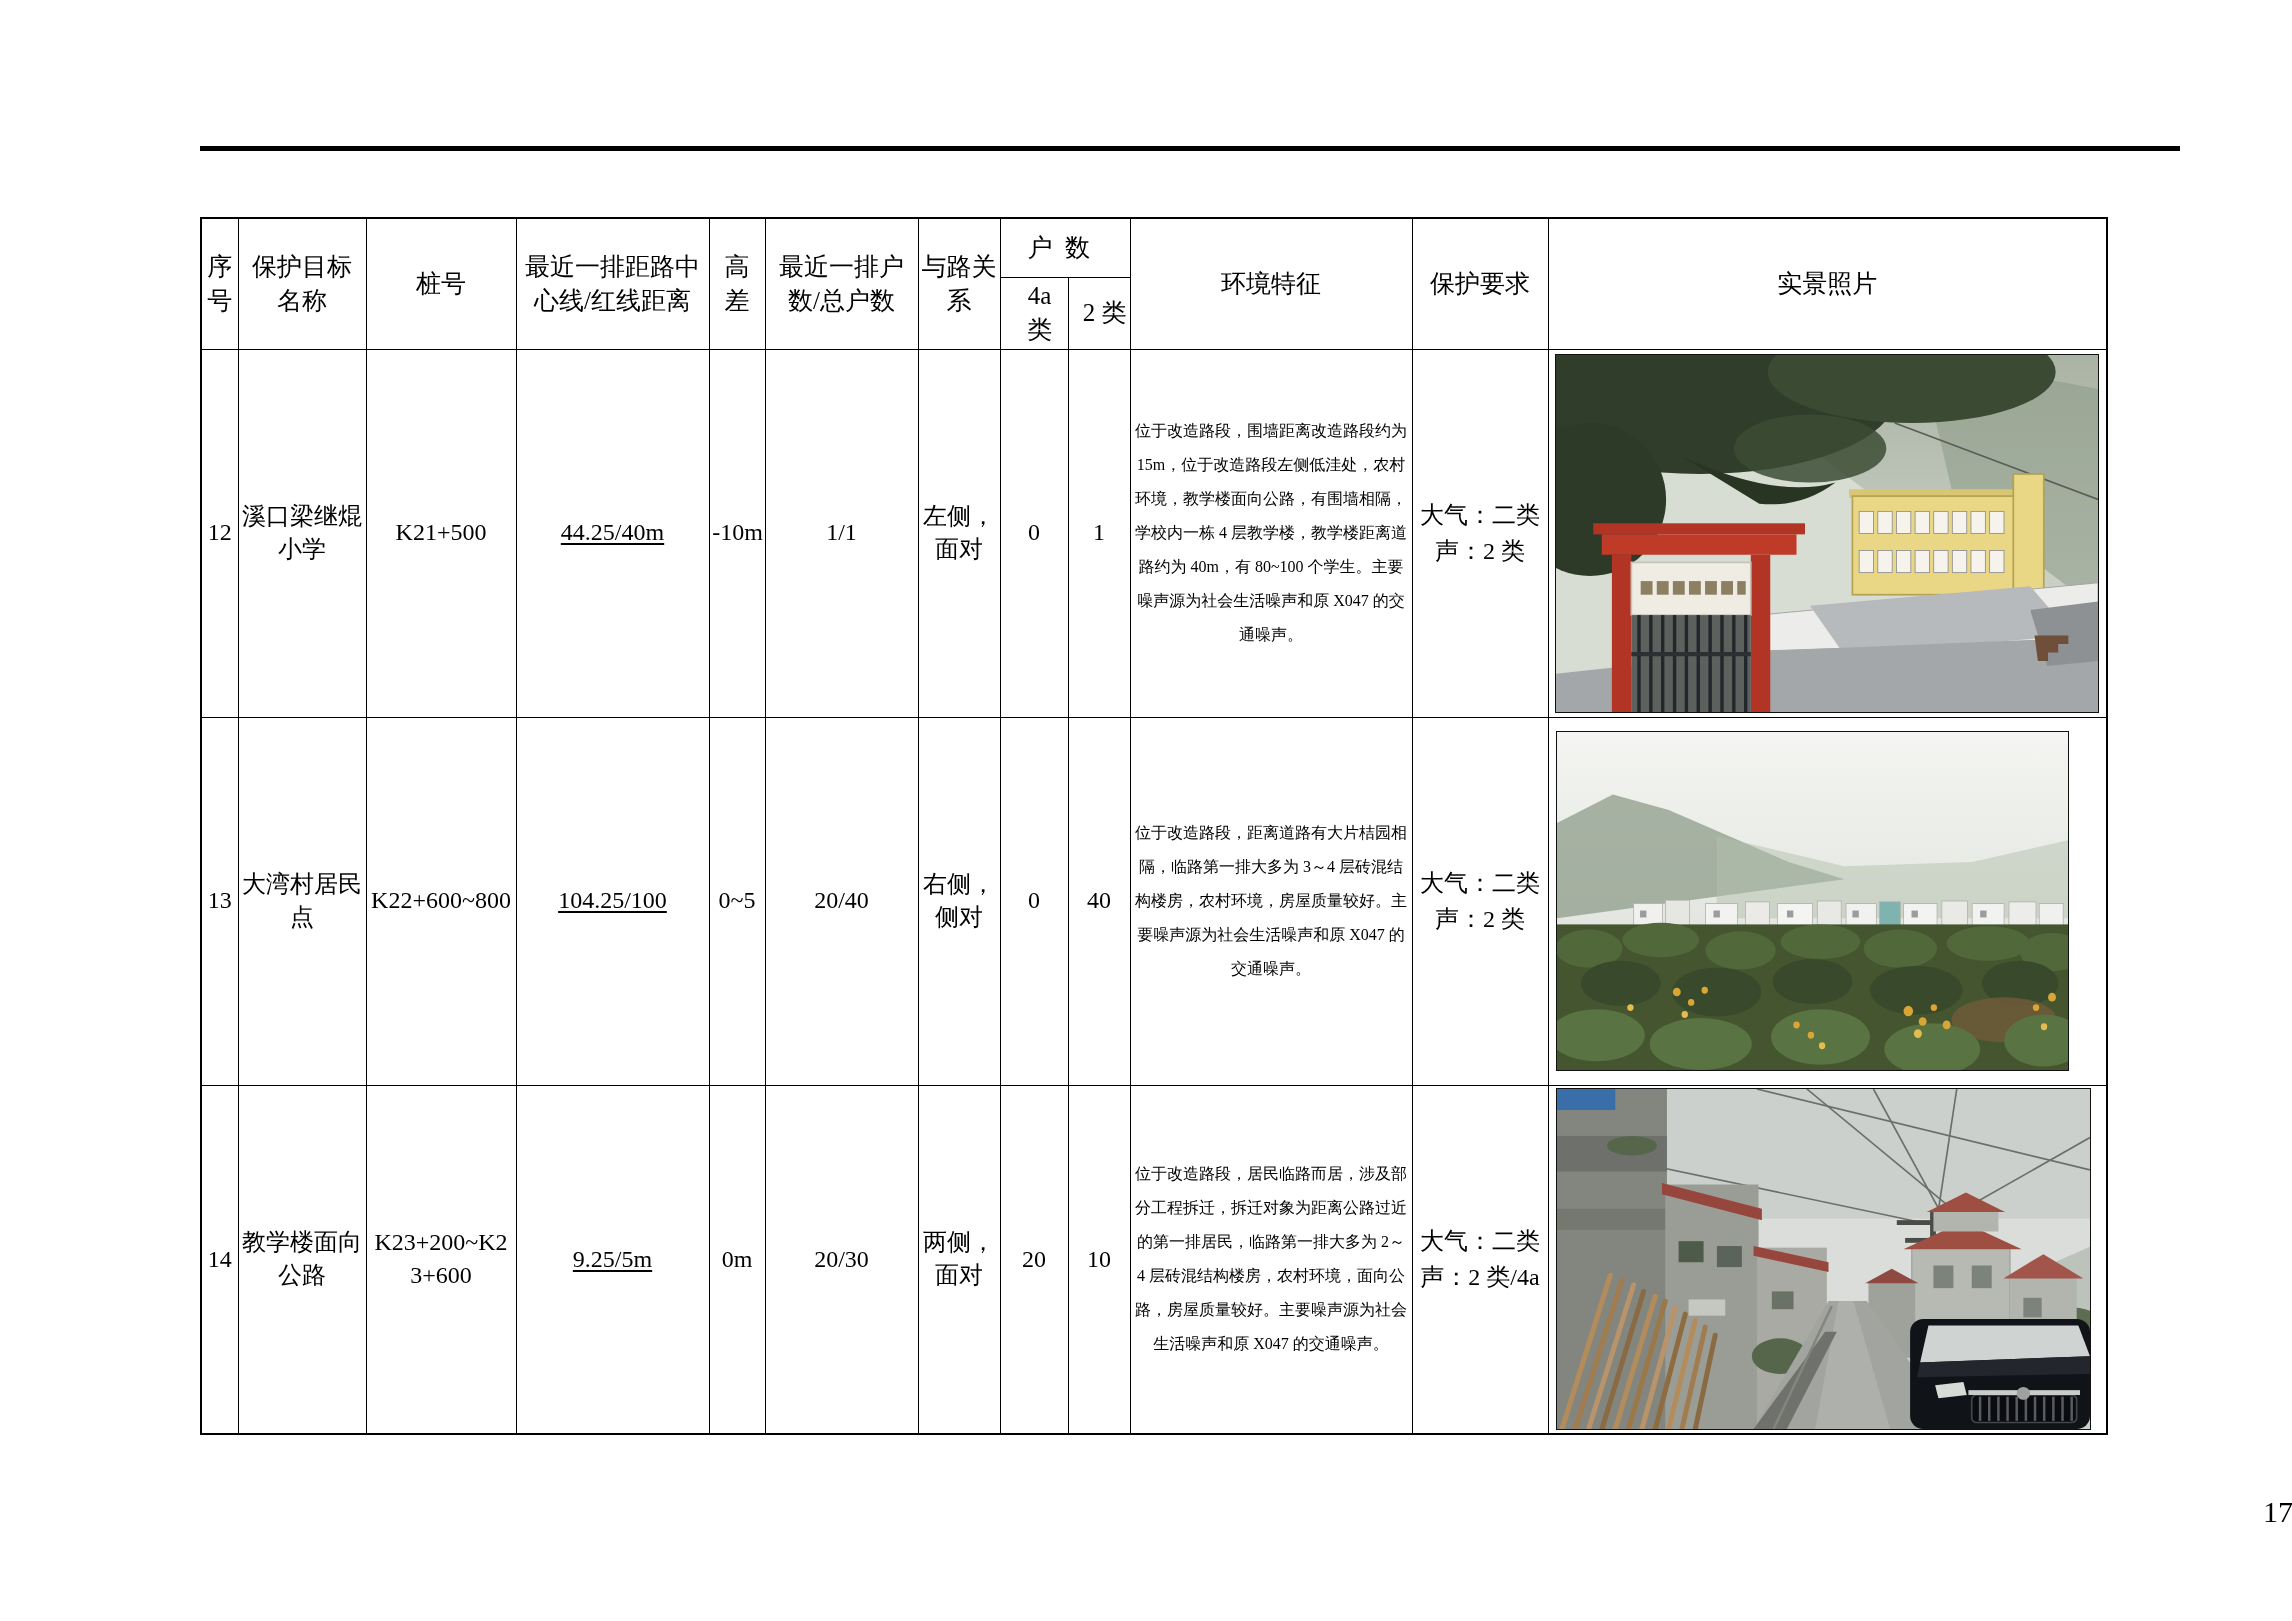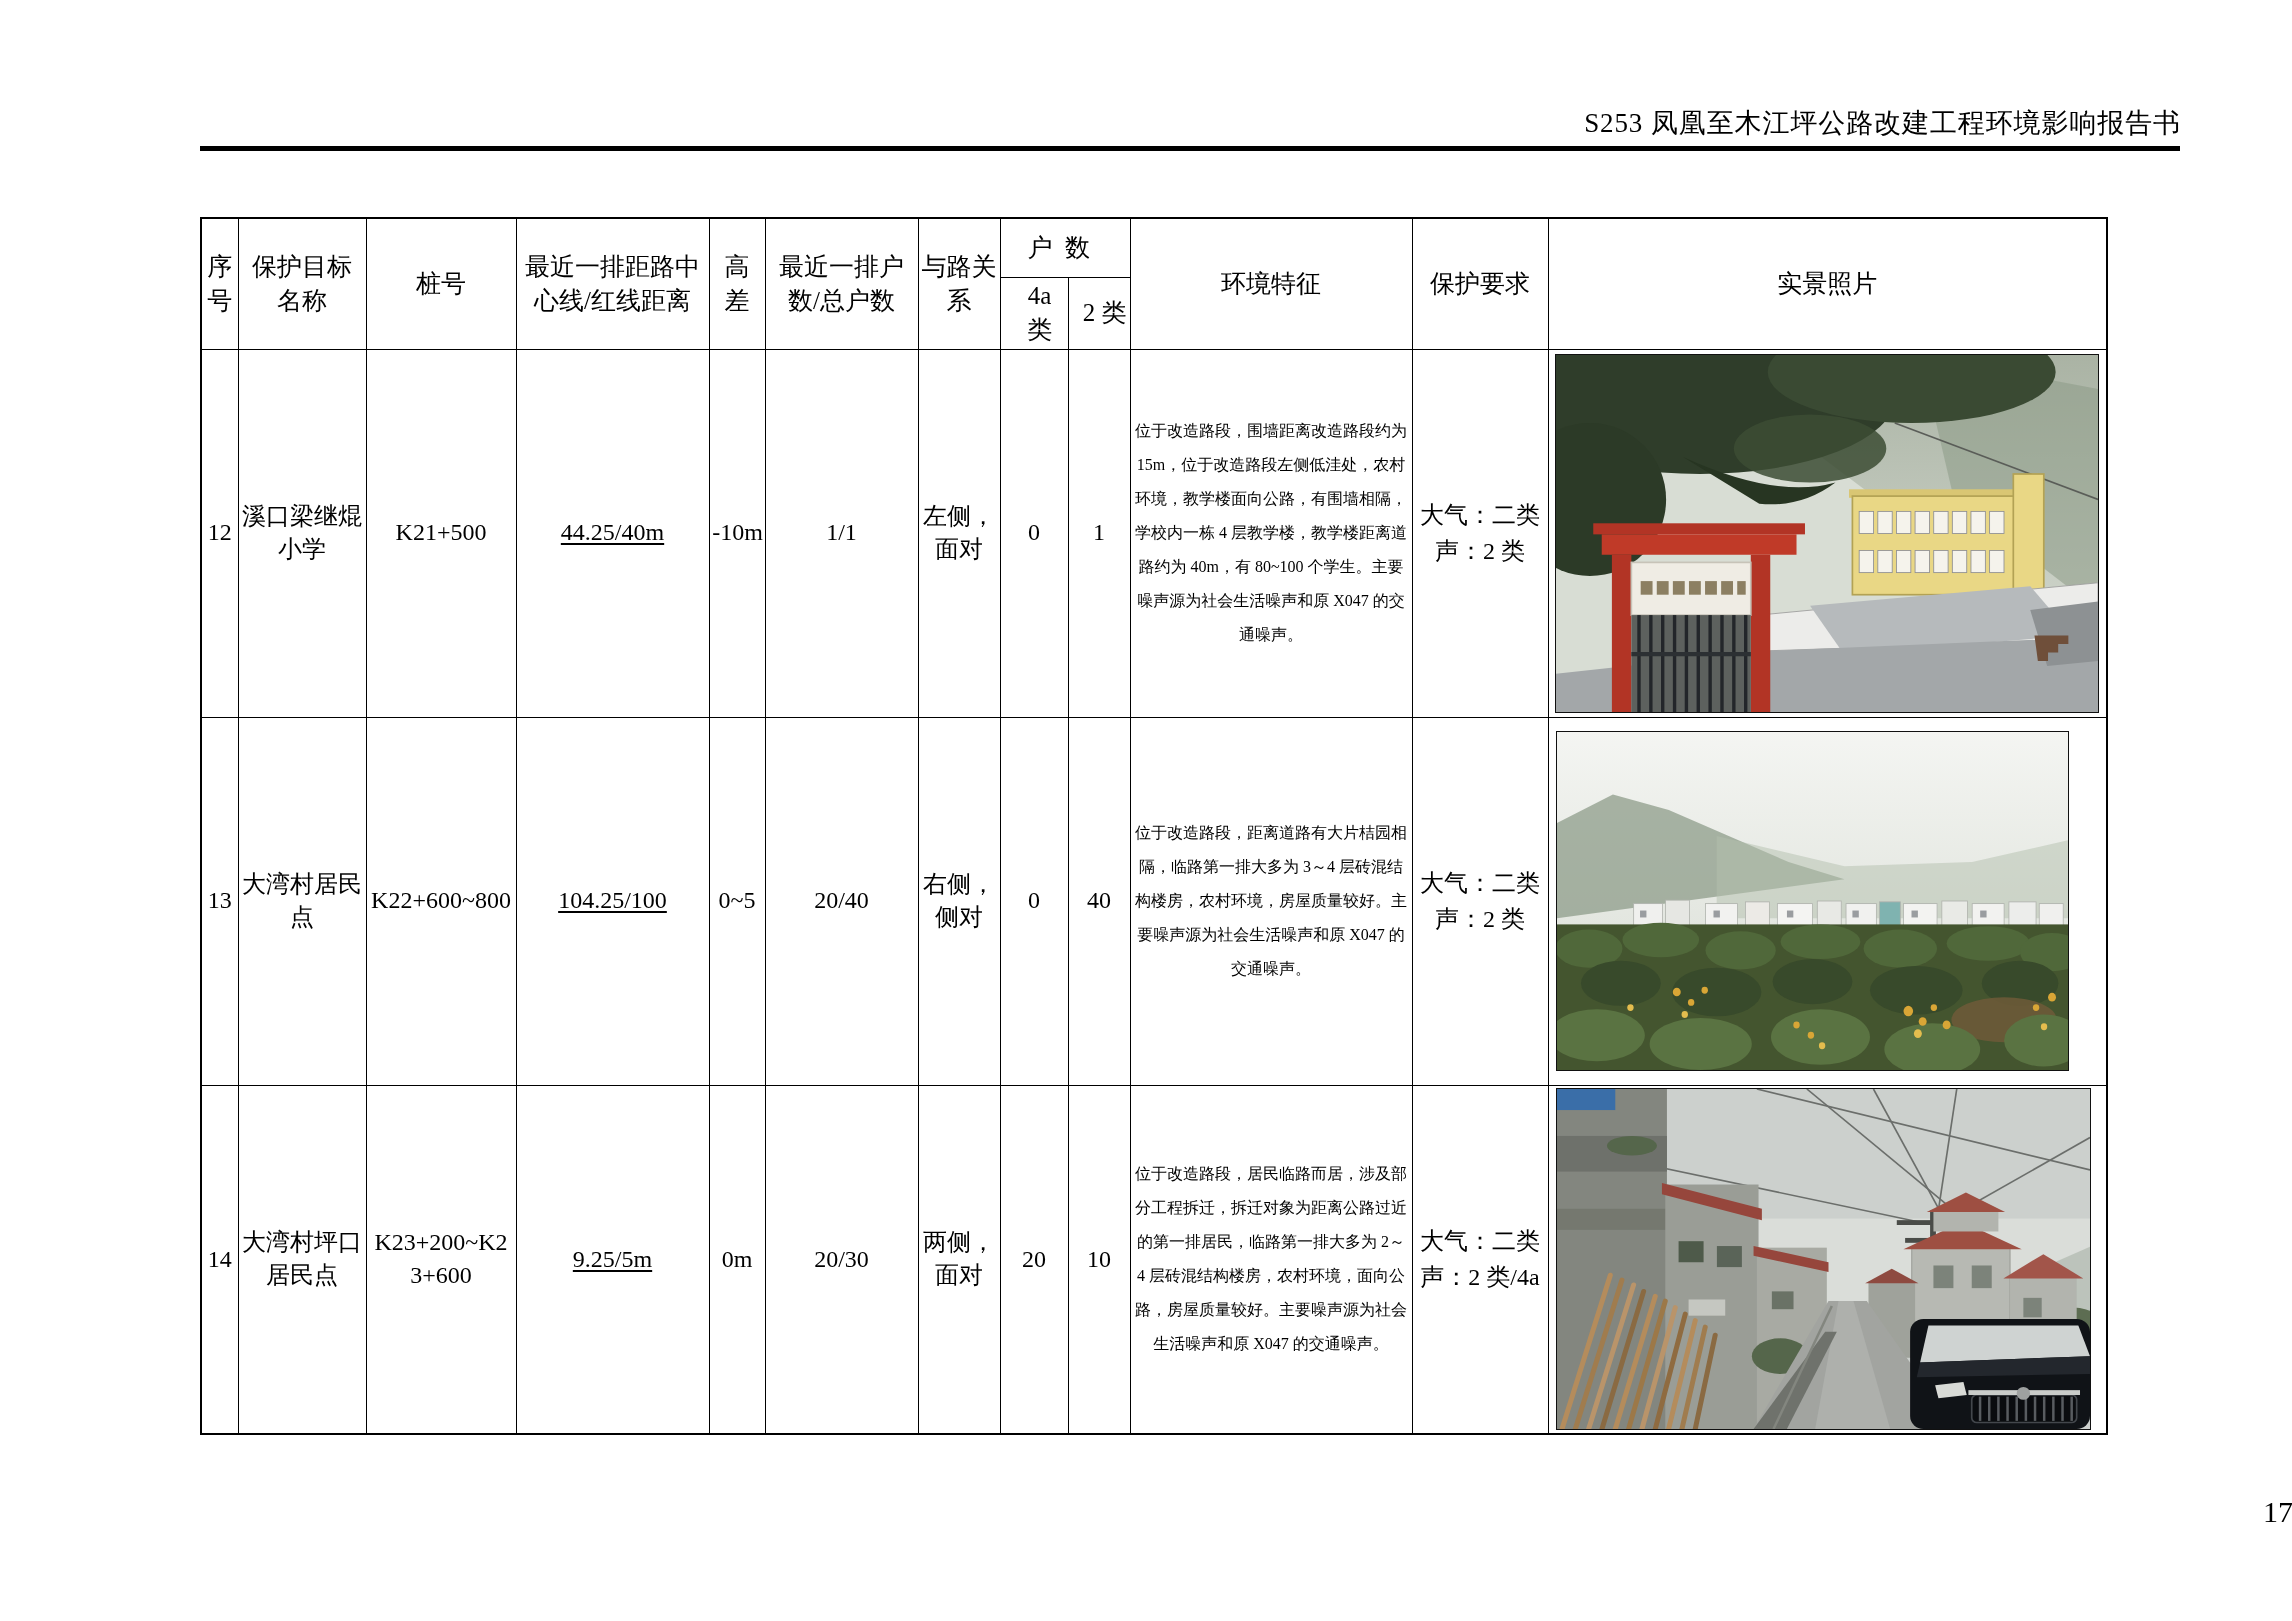--- a/index.html
+++ b/index.html
@@ -80,21 +80,20 @@
     top:1495px;left:0;width:100%;
     text-align:right;
     font-size:30px;
   }
 </style>
 </head>
 <body>
 
 <div class="page">
 
-  <div class="header-title">S253 凤凰至木江坪公路改建工程环境影响报告书</div>
   <div class="header-rule"></div>
 
   <table class="report">
     <colgroup>
       <col style="width:37px">
         <col style="width:128px">
         <col style="width:150px">
       <col style="width:193px">
         <col style="width:56px">
         <col style="width:153px">
@@ -323,21 +322,21 @@
                 <circle cx="610" cy="340" r="4"></circle>
                   <circle cx="92" cy="318" r="4"></circle>
               </g>
             </svg>
           </div>
         </td>
       </tr>
 
       <tr style="height:349px">
         <td class="cell">14</td>
-        <td class="cell">大湾村坪口居民点</td>
+        <td class="cell">教学楼面向公路</td>
         <td class="cell stake">K23+200~K23+600</td>
         <td class="cell">
           <span class="dist"><span class="dist-inner">9.25/5m</span></span>
         </td>
         <td class="cell">0m</td>
         <td class="cell">20/30</td>
         <td class="cell">两侧，面对</td>
         <td class="cell">20</td>
         <td class="cell">10</td>
         <td class="env">位于改造路段，居民临路而居，涉及部分工程拆迁，拆迁对象为距离公路过近的第一排居民，临路第一排大多为 2～4 层砖混结构楼房，农村环境，面向公路，房屋质量较好。主要噪声源为社会生活噪声和原 X047 的交通噪声。</td>

